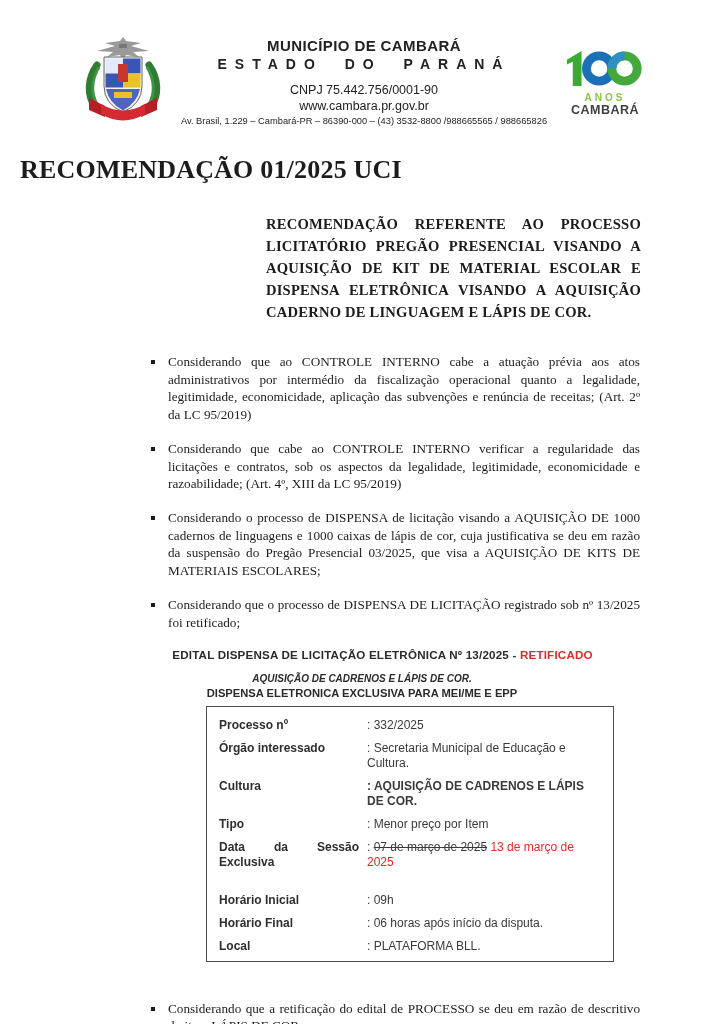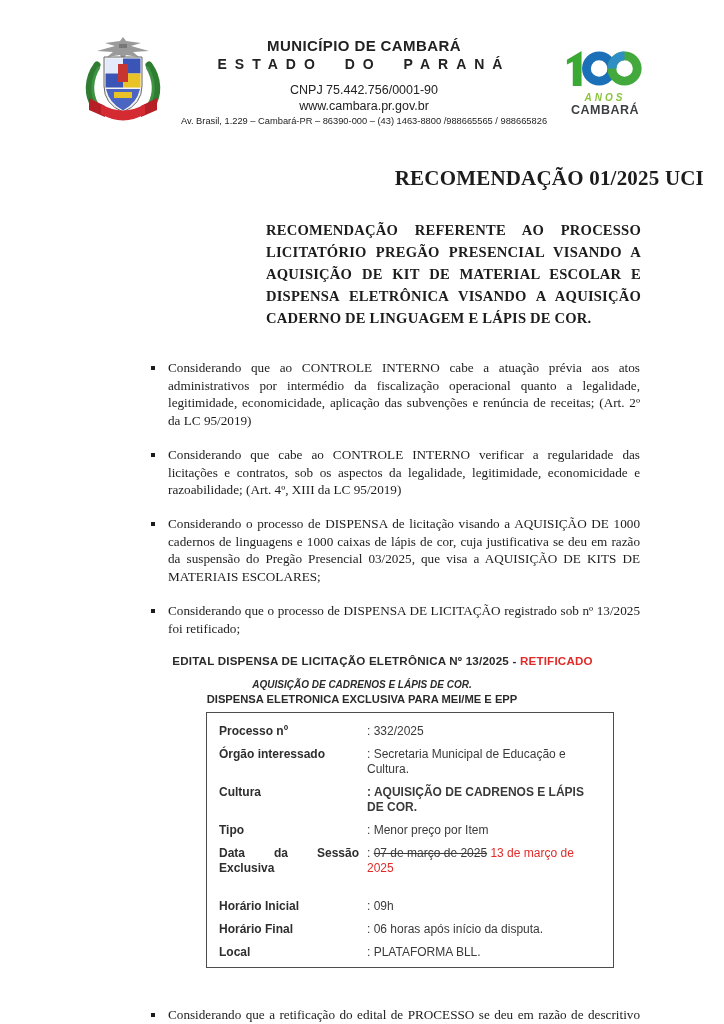--- a/index.html
+++ b/index.html
@@ -12,24 +12,24 @@
   
   .header { display:flex; align-items:flex-start; padding:34px 54px 0 58px; }
   .coat { width:90px; height:95px; flex:0 0 auto; }
   .header-center { flex:1; text-align:center; font-family:"Liberation Sans", sans-serif; padding-top:3px; }
   .muni  { font-size:15px; font-weight:bold; letter-spacing:.4px; color:#222; }
   .state { font-size:14px; font-weight:600; letter-spacing:8px; word-spacing:10px; color:#222; margin-top:2px; white-space:nowrap; }
   .cnpj  { font-size:12.5px; color:#222; margin-top:11px; }
   .site  { font-size:12.5px; color:#222; margin-top:2px; }
   .addr  { font-size:9.3px;  color:#222; margin-top:3px; white-space:nowrap; }
   .centennial { width:90px; flex:0 0 auto; text-align:center; padding-top:13px; font-family:"Liberation Sans", sans-serif; }
-  .centennial .anos { color:#8bc53f; font-size:10px; font-weight:bold; letter-spacing:3px; margin-top:-2px;font-style:italic; }
+  .centennial .anos { color:#8bc53f; font-size:10px; font-weight:bold; letter-spacing:3px; margin-top:-2px; }
   .centennial .camb { color:#3f4043; font-size:12.5px; font-weight:bold; letter-spacing:.5px; }
   
-  .title { text-align:right; font-size:21px; font-weight:bold; margin-top:37px; letter-spacing:.2px; }
+  .title { text-align:left; font-size:26px; font-weight:bold; margin-top:26px; letter-spacing:.2px; }
   
   .subject {
     margin:29px 63px 0 246px; text-align:justify;
     font-weight:bold; font-size:14.6px; line-height:1.5; letter-spacing:.2px;
   }
   
   ul.considerations { margin:30px 64px 0 146px; padding:0; list-style:square outside; }
   ul.considerations li {
     font-size:13.2px; line-height:1.32; text-align:justify;
     margin-bottom:17px; padding-left:2px;
@@ -88,21 +88,21 @@
         <path d="M79 64 L63 72 L63 83 L79 76 Z" fill="#b71f27"></path>
         <path d="M23 70 Q45 83 67 70 L67 80 Q45 93 23 80 Z" fill="#d42a32"></path>
       </svg>
     </div>
 
     <div class="header-center">
       <div class="muni">MUNICÍPIO DE CAMBARÁ</div>
       <div class="state">ESTADO DO PARANÁ</div>
       <div class="cnpj">CNPJ 75.442.756/0001-90</div>
       <div class="site">www.cambara.pr.gov.br</div>
-      <div class="addr">Av. Brasil, 1.229 – Cambará-PR – 86390-000 – (43) 1463-8800 /988665565 / 988665826</div>
+      <div class="addr">Av. Brasil, 1.229 – Cambará-PR – 86390-000 – (43) 3532-8800 /988665565 / 988665826</div>
     </div>
 
     <div class="centennial">
       <svg viewBox="0 0 86 44" width="84" height="43" aria-hidden="true">
         <path d="M4 13 L19 4 L19 40 L10 40 L10 15 L4 18 Z" fill="#3aaa35"></path>
         <circle cx="37" cy="22" r="13" fill="none" stroke="#1c70b7" stroke-width="9"></circle>
         <circle cx="63" cy="22" r="13" fill="none" stroke="#44a93c" stroke-width="9"></circle>
         <path d="M50 22 a13 13 0 0 1 13 -13" fill="none" stroke="#2f8fc4" stroke-width="9" stroke-linecap="butt"></path>
       </svg>
       <div class="anos">ANOS</div>

